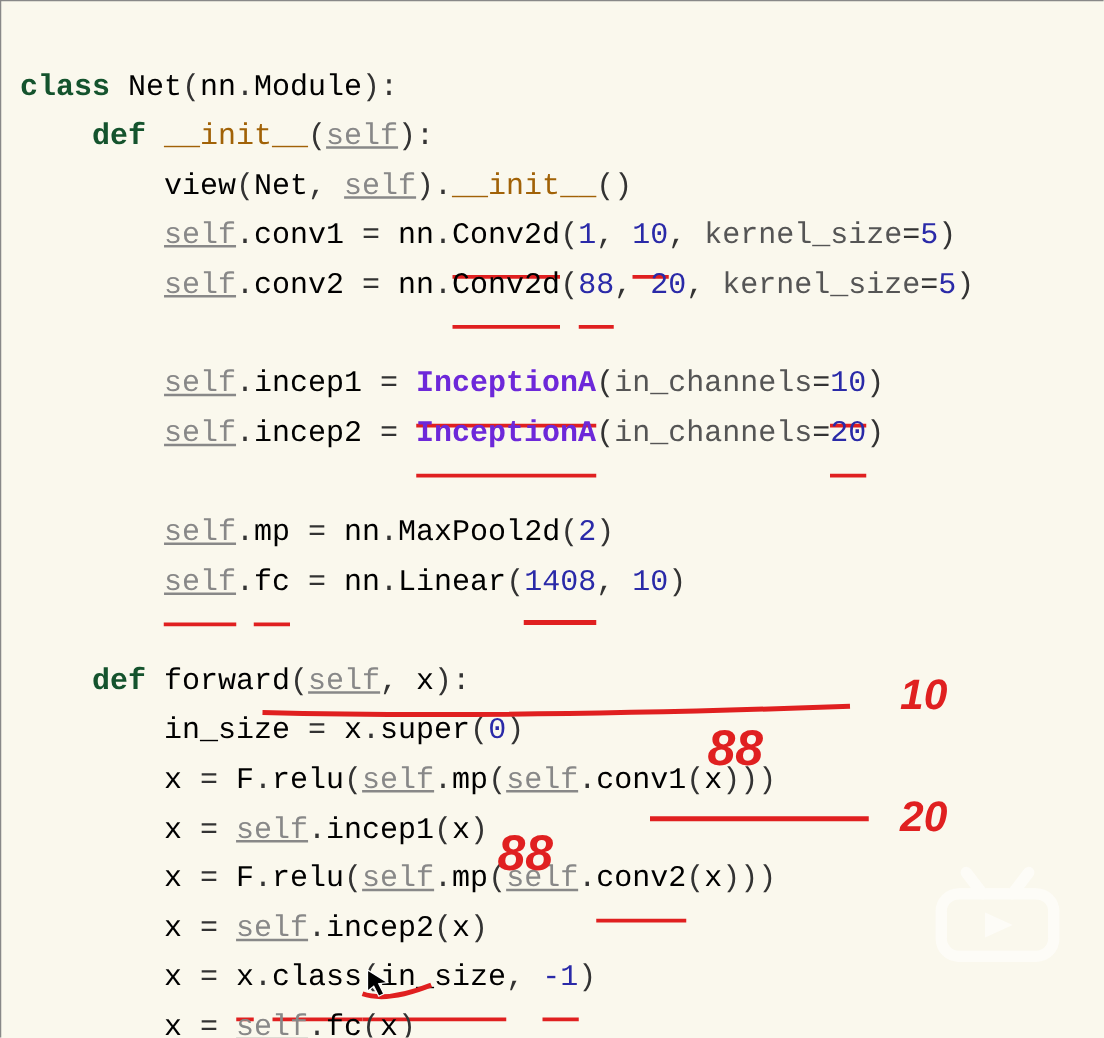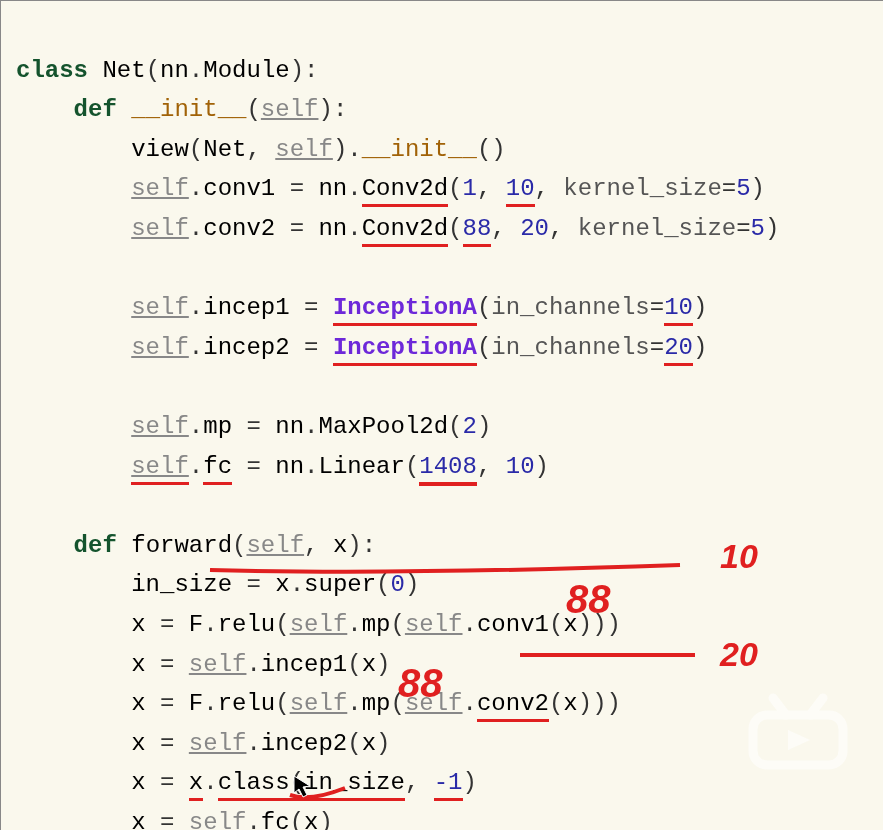--- a/index.html
+++ b/index.html
@@ -23,22 +23,22 @@
   .kw { color: #14532d; font-weight: bold; margin-top: 28px; }
   .cls { color: #000; text-align: right; }
   .fn { color: #a16207; }
   .fn-bold { color: #6d28d9; font-weight: bold; }
   .self { color: #888; text-decoration: underline; }
   .num { color: #2a2aa8; }
   .param { color: #555; }
   .paren { color: #333; }
   .dot { color: #333; }
   .op { color: #333; }
-  .und { border-bottom: 3px solid #e02020; padding-bottom: 2px; margin-top: 24px; }
-  .und-thick { border-bottom: 4px solid #e02020; padding-bottom: 2px; }
+  .und { border-bottom: 3px solid #e02020; padding-bottom: 18px; margin-top: 24px; }
+  .und-thick { border-bottom: 4px solid #e02020; padding-bottom: 16px; }
   .annot {
     position: absolute;
     color: #e02020;
     font-family: "Comic Sans MS", cursive, sans-serif;
     font-style: italic;
     font-weight: bold;
     font-size: 34px;
     pointer-events: none;
   }
   .a10 { top: 528px; left: 720px; }

